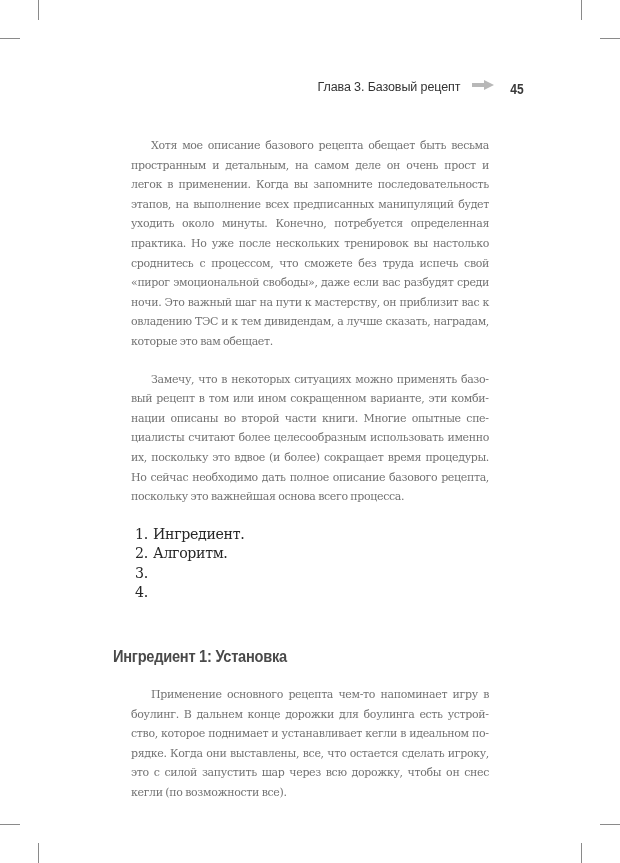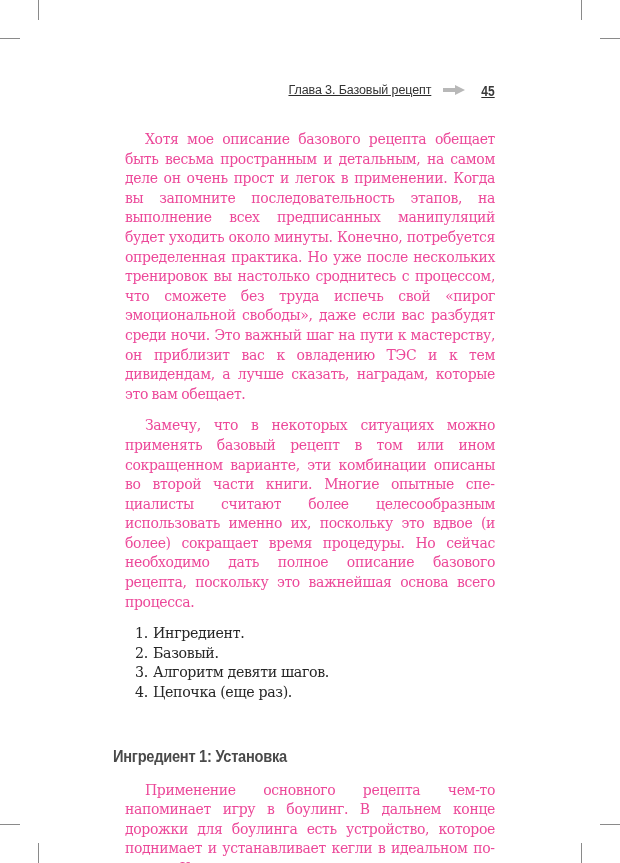--- a/index.html
+++ b/index.html
@@ -18,28 +18,26 @@
     .crop {
       position: absolute;
       background: #8a8a8a;
     }
     .crop.v { width: 1px; height: 20px; }
     .crop.h { height: 1px; width: 20px; }
 
     .running-header {
       position: absolute;
       top: 80px;
-      left: 288px;
+      left: 317px;
       width: 207px;
       height: 20px;
       display: flex;
-      align-items: center;
       justify-content: flex-end;
       font-family: "Liberation Sans", "DejaVu Sans", sans-serif;
-      text-decoration: underline;
     }
     .header-title {
       font-size: 12.5px;
       color: #333;
       letter-spacing: -0.1px;
       white-space: nowrap;
     }
     .header-arrow {
       margin-left: 12px;
       width: 22px;
@@ -71,29 +69,29 @@
       transform-origin: right center;
     }
 
     .text-block {
       position: absolute;
       left: 113px;
       top: 118px;
       width: 394px;
     }
     .para {
-      margin: 12px;
-      font-size: 14px;
+      margin: 18px;
+      font-size: 11px;
       line-height: 19.6px;
       text-align: justify;
       text-indent: 20px;
       hyphens: manual;
       letter-spacing: -0.35px;
       word-spacing: -0.5px;
-      color: #ec4899;
+      color: #737373;
     }
     .list {
       list-style: none;
       margin: 8px 0 0 0;
       padding: 0;
     }
     .list li {
       font-size: 14.2px;
       line-height: 19.6px;
       display: flex;
@@ -143,29 +141,27 @@
   <p class="para">Хотя мое описание базового рецепта обещает быть весь­ма пространным и детальным, на самом деле он очень прост и легок в применении. Когда вы запомните последовательность этапов, на выполнение всех предписанных манипуляций будет уходить около минуты. Конечно, потребуется определенная практика. Но уже после нескольких тренировок вы настоль­ко сроднитесь с процессом, что сможете без труда испечь свой «пирог эмоциональной свободы», даже если вас разбудят сре­ди ночи. Это важный шаг на пути к мастерству, он приблизит вас к овладению ТЭС и к тем дивидендам, а лучше сказать, на­градам, которые это вам обещает.</p>
   <p class="para">Замечу, что в некоторых ситуациях можно применять базо­вый рецепт в том или ином сокращенном варианте, эти комби­нации описаны во второй части книги. Многие опытные спе­циалисты считают более целесообразным использовать именно их, поскольку это вдвое (и более) сокращает время процедуры. Но сейчас необходимо дать полное описание базового рецепта, поскольку это важнейшая основа всего процесса.</p>
 
   <ol class="list">
     <li>
       <span class="num">1.</span>
       <span>Ингредиент.</span>
     </li>
     <li>
       <span class="num">2.</span>
-      <span>Базовый.</span>
+      <span>Алгоритм.</span>
     </li>
     <li>
       <span class="num">3.</span>
-      <span>Алгоритм девяти шагов.</span>
     </li>
     <li>
       <span class="num">4.</span>
-      <span>Цепочка (еще раз).</span>
     </li>
   </ol>
 
   <h2 class="section-heading">Ингредиент 1: Установка</h2>
 
   <p class="para">Применение основного рецепта чем-то напоминает игру в боулинг. В дальнем конце дорожки для боулинга есть устрой­ство, которое поднимает и устанавливает кегли в идеальном по­рядке. Когда они выставлены, все, что остается сделать игроку, это с силой запустить шар через всю дорожку, чтобы он снес кегли (по возможности все).</p>
 
 </div>
 
 </body></html>

